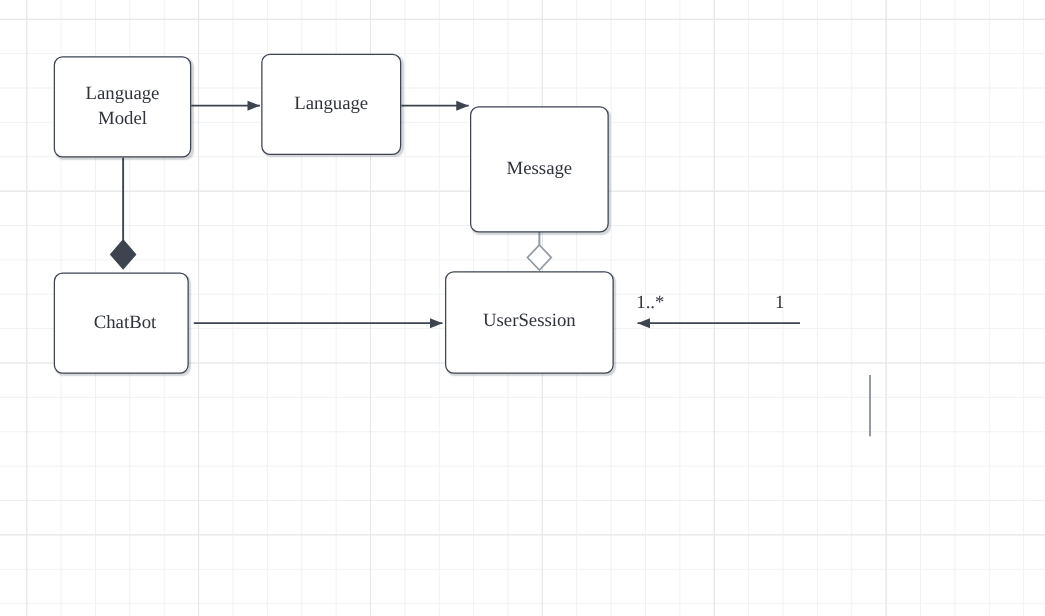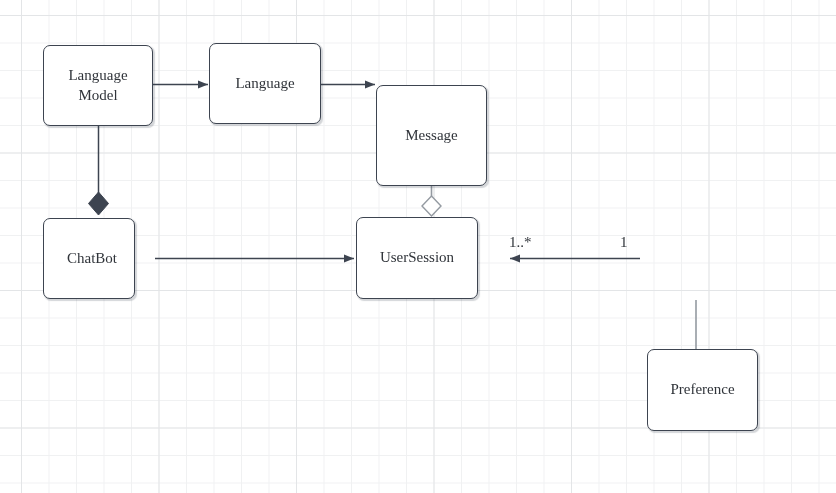--- a/index.html
+++ b/index.html
@@ -45,22 +45,22 @@
     justify-content: center;
     text-align: center;
     font-size: 15px;
     line-height: 1.3;
     color: #30343a;
     padding: 0 10px;
   }
   #n-language-model { left: 43px;  top: 45px;  width: 110px; height: 81px; }
   #n-response       { left: 209px; top: 43px;  width: 112px; height: 81px; }
   #n-message        { left: 376px; top: 53px;  width: 111px; height: 101px; margin-top: 32px; }
-  #n-chatbot        { left: 43px;  top: 218px; width: 92px; height: 81px; padding-left: 16px; }
-  #n-usersession    { left: 356px; top: 217px; width: 122px; height: 82px; }
+  #n-chatbot        { left: 43px;  top: 218px; width: 108px; height: 81px; padding-left: 16px; }
+  #n-usersession    { left: 356px; top: 217px; width: 135px; height: 82px; }
   #n-user           { left: 640px; top: 217px; width: 111px; height: 83px; }
   #n-preference     { left: 647px; top: 349px; width: 111px; height: 82px; }
   .edge-label {
     position: absolute;
     font-size: 15px;
     color: #30343a;
     white-space: nowrap;
   }
   #lbl-mult-target { left: 509px; top: 234px; }
   #lbl-mult-source { left: 620px; top: 234px; }
@@ -122,21 +122,18 @@
 
   <div class="node" id="n-chatbot">
     <span>ChatBot</span>
   </div>
 
   <div class="node" id="n-usersession">
     <span>UserSession</span>
   </div>
 
 
-  <div class="node" id="n-preference">
-    <span>Preference</span>
-  </div>
 
   <div class="edge-label" id="lbl-mult-target">1..*</div>
 
   <div class="edge-label" id="lbl-mult-source">1</div>
 
 </div>
 
 </body></html>

